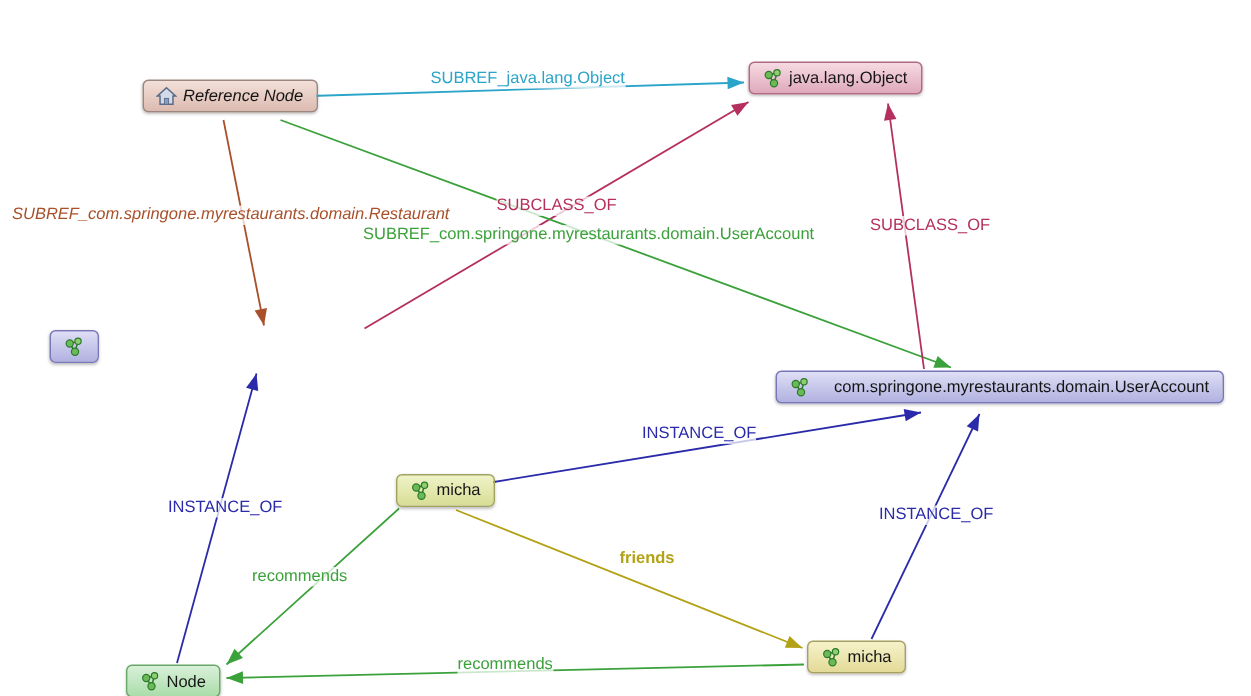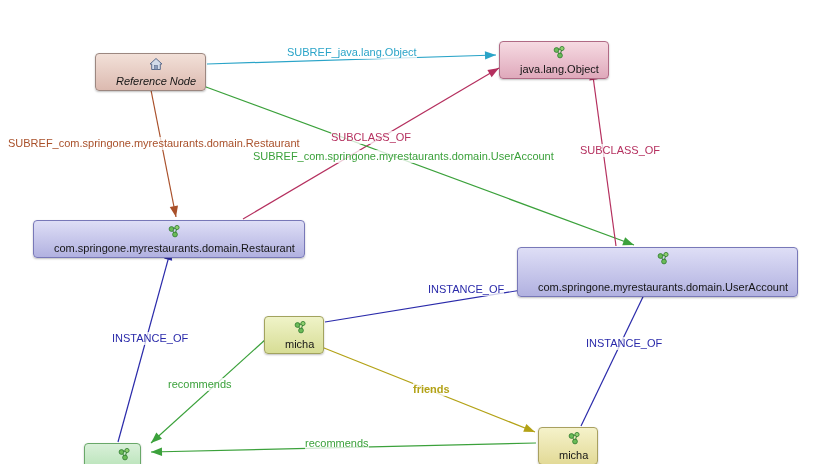--- a/index.html
+++ b/index.html
@@ -19,29 +19,28 @@
   #edges {
     position: absolute;
     left: 0; top: 0;
     width: 834px; height: 464px;
   }
   .graph-node {
     position: absolute;
     display: flex;
     align-items: center;
     gap: 4px;
-    padding: 3px 9px 3px 20px;
+    padding: 3px 9px 3px 8px;
     border: 1px solid #888;
     border-radius: 4px;
     font-size: 11px;
     color: #151515;
     white-space: nowrap;
     box-shadow: 0 1px 2px rgba(0,0,0,0.25);
     cursor: default;
-    flex-direction: column;
   }
   .node-icon {
     display: inline-flex;
     width: 14px;
     height: 14px;
     flex: 0 0 auto;
   }
   .edge-label {
     position: absolute;
     font-size: 11px;
@@ -74,29 +73,29 @@
       <polygon points="653,250 652.0263550979342,261.73422411600706 644.4535614152009,258.099283148295" fill="#2a2aaa"></polygon>
       <line x1="266" y1="313" x2="151" y2="417" stroke="#3ba13b" stroke-width="1.2"></line>
       <polygon points="151,417 156.3414474727313,406.50671934540713 161.97570068714575,412.7369031882693" fill="#3ba13b"></polygon>
       <line x1="304" y1="314" x2="535" y2="406" stroke="#b3a216" stroke-width="1.2"></line>
       <polygon points="535,406 523.2266513285065,405.8318897402239 526.3346802460887,398.0280345232512" fill="#b3a216"></polygon>
       <line x1="536" y1="417" x2="151" y2="426" stroke="#3ba13b" stroke-width="1.2"></line>
       <polygon points="151,426 161.89884066277406,421.5440744836271 162.09515066804082,429.94178026448367" fill="#3ba13b"></polygon>
     </svg>
   <div id="edge-labels">
       <div class="edge-label" style="left: 287px; top: 20px; color: rgb(42, 164, 200);">SUBREF_java.lang.Object</div>
-      <div class="edge-label" style="left: 8px; top: 111px; color: rgb(169, 80, 42);">SUBREF_com.springone.myrestaurants.domain.Restaurant</div>
+      <div class="edge-label" style="left: 8px; top: 111px; color: rgb(169, 80, 42); font-style: italic;">SUBREF_com.springone.myrestaurants.domain.Restaurant</div>
       <div class="edge-label" style="left: 331px; top: 105px; color: rgb(181, 48, 95);">SUBCLASS_OF</div>
-      <div class="edge-label" style="left: 253px; top: 124px; color: rgb(59, 161, 59);">SUBREF_com.springone.myrestaurants.domain.UserAccount</div>
+      <div class="edge-label" style="left: 242px; top: 124px; color: rgb(59, 161, 59);">SUBREF_com.springone.myrestaurants.domain.UserAccount</div>
       <div class="edge-label" style="left: 580px; top: 118px; color: rgb(181, 48, 95);">SUBCLASS_OF</div>
       <div class="edge-label" style="left: 428px; top: 257px; color: rgb(42, 42, 170);">INSTANCE_OF</div>
       <div class="edge-label" style="left: 112px; top: 306px; color: rgb(42, 42, 170);">INSTANCE_OF</div>
       <div class="edge-label" style="left: 586px; top: 311px; color: rgb(42, 42, 170);">INSTANCE_OF</div>
       <div class="edge-label" style="left: 168px; top: 352px; color: rgb(59, 161, 59);">recommends</div>
-      <div class="edge-label bold" style="left: 413px; top: 357px; color: rgb(179, 162, 22);">friends</div>
+      <div class="edge-label bold" style="left: 413px; top: 340px; color: rgb(179, 162, 22);">friends</div>
       <div class="edge-label" style="left: 305px; top: 411px; color: rgb(59, 161, 59);">recommends</div>
     </div>
   <div id="nodes">
       <div class="graph-node" style="left: 95px; top: 27px; background: linear-gradient(rgb(242, 224, 216), rgb(220, 186, 176)); border-color: rgb(156, 135, 128); font-style: italic;">
         <span class="node-icon">
           <svg width="14" height="14" viewBox="0 0 14 14">
             <polygon points="7,1.5 13,7 11.3,7 11.3,12.5 2.7,12.5 2.7,7 1,7" fill="#d3dbe9" stroke="#5a6b8a" stroke-width="1"></polygon>
             <rect x="5.6" y="8.6" width="2.8" height="3.9" fill="#8b9cbb" stroke="#5a6b8a" stroke-width="0.6"></rect>
           </svg>
         </span>
@@ -119,21 +118,20 @@
         <span class="node-icon">
           <svg width="14" height="14" viewBox="0 0 14 14">
             <line x1="4.5" y1="5" x2="10" y2="3.5" stroke="#2d7a2d" stroke-width="1"></line>
             <line x1="4.5" y1="5" x2="8" y2="10.5" stroke="#2d7a2d" stroke-width="1"></line>
             <line x1="10" y1="3.5" x2="8" y2="10.5" stroke="#2d7a2d" stroke-width="1"></line>
             <circle cx="4.5" cy="5" r="2.4" fill="#6abb57" stroke="#2d7a2d" stroke-width="0.8"></circle>
             <circle cx="10" cy="3.5" r="2.1" fill="#8ecf6d" stroke="#2d7a2d" stroke-width="0.8"></circle>
             <circle cx="8" cy="10.5" r="2.4" fill="#6abb57" stroke="#2d7a2d" stroke-width="0.8"></circle>
           </svg>
         </span>
-        <span>com.springone.myrestaurants.domain.Restaurant</span>
       </div>
       <div class="graph-node" style="left: 517px; top: 221px; background: linear-gradient(rgb(222, 222, 246), rgb(177, 177, 224)); border-color: rgb(120, 120, 184); gap: 16px;">
         <span class="node-icon">
           <svg width="14" height="14" viewBox="0 0 14 14">
             <line x1="4.5" y1="5" x2="10" y2="3.5" stroke="#2d7a2d" stroke-width="1"></line>
             <line x1="4.5" y1="5" x2="8" y2="10.5" stroke="#2d7a2d" stroke-width="1"></line>
             <line x1="10" y1="3.5" x2="8" y2="10.5" stroke="#2d7a2d" stroke-width="1"></line>
             <circle cx="4.5" cy="5" r="2.4" fill="#6abb57" stroke="#2d7a2d" stroke-width="0.8"></circle>
             <circle cx="10" cy="3.5" r="2.1" fill="#8ecf6d" stroke="#2d7a2d" stroke-width="0.8"></circle>
             <circle cx="8" cy="10.5" r="2.4" fill="#6abb57" stroke="#2d7a2d" stroke-width="0.8"></circle>

